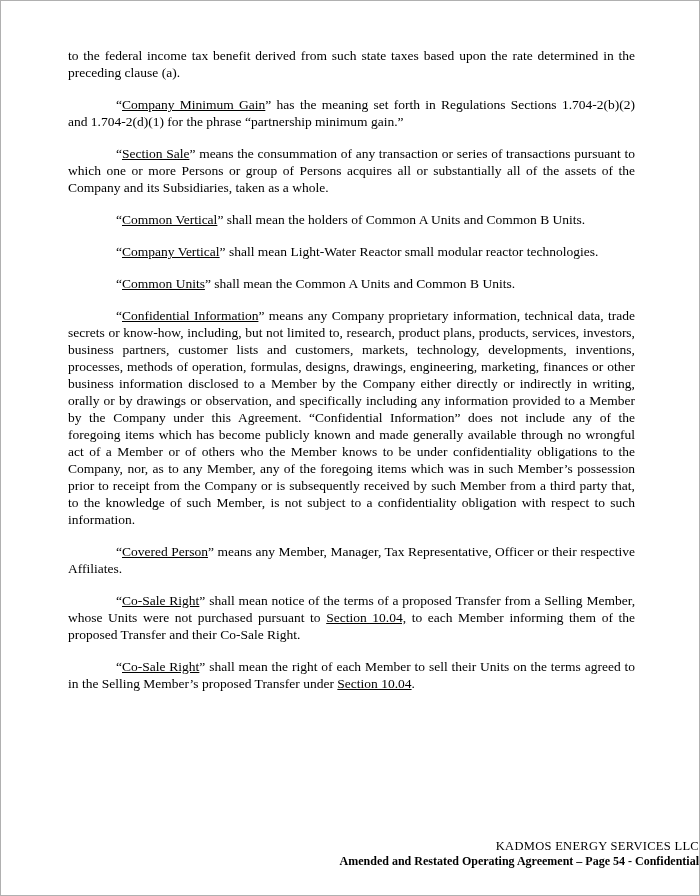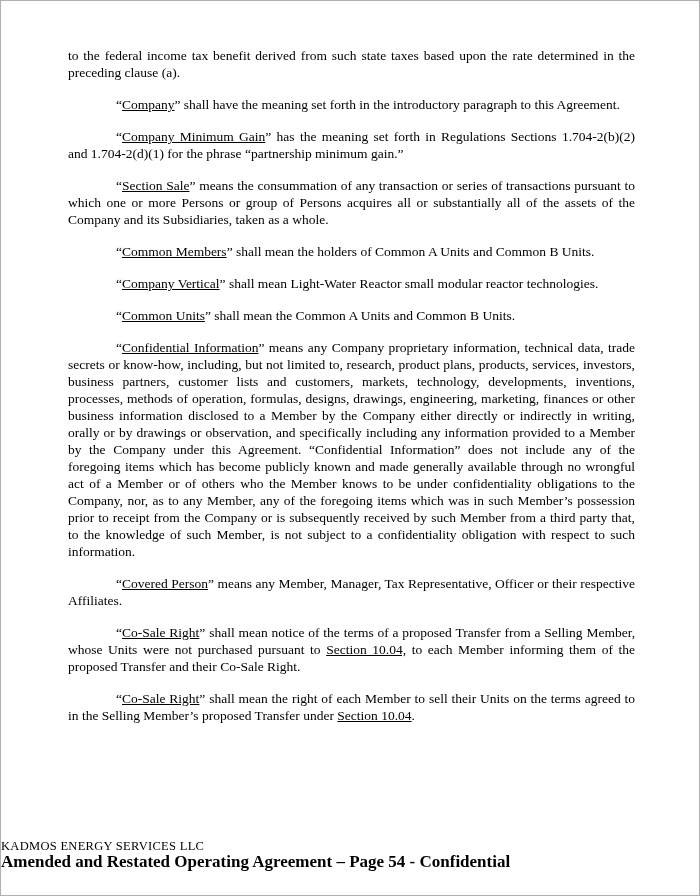--- a/index.html
+++ b/index.html
@@ -34,42 +34,41 @@
     text-indent: 48px;
   }
   .underline {
     text-decoration: underline;
   }
   .footer {
     position: absolute;
     left: 0;
     right: 0;
     bottom: 26px;
-    text-align: left;
+    text-align: right;
     line-height: 15px;
   }
   .footer-line1 {
     font-size: 12.5px;
     letter-spacing: 0.3px;
   }
   .footer-line2 {
-    font-size: 17px;
+    font-size: 12px;
     font-weight: bold;
   }
 </style>
 </head>
 <body>
 
 <div class="page">
   <div class="content">
       <p class="para"><span>to the federal income tax benefit derived from such state taxes based upon the rate determined in the preceding clause (a).</span></p>
-      <p class="para indent"><span>“</span><span class="underline">Company</span><span>” shall have the meaning set forth in the introductory paragraph to this Agreement.</span></p>
       <p class="para indent"><span>“</span><span class="underline">Company Minimum Gain</span><span>” has the meaning set forth in Regulations Sections 1.704-2(b)(2) and 1.704-2(d)(1) for the phrase “partnership minimum gain.”</span></p>
       <p class="para indent"><span>“</span><span class="underline">Section Sale</span><span>” means the consummation of any transaction or series of transactions pursuant to which one or more Persons or group of Persons acquires all or substantially all of the assets of the Company and its Subsidiaries, taken as a whole.</span></p>
-      <p class="para indent"><span>“</span><span class="underline">Common Members</span><span>” shall mean the holders of Common A Units and Common B Units.</span></p>
+      <p class="para indent"><span>“</span><span class="underline">Common Vertical</span><span>” shall mean the holders of Common A Units and Common B Units.</span></p>
       <p class="para indent"><span>“</span><span class="underline">Company Vertical</span><span>” shall mean Light-Water Reactor small modular reactor technologies.</span></p>
       <p class="para indent"><span>“</span><span class="underline">Common Units</span><span>” shall mean the Common A Units and Common B Units.</span></p>
       <p class="para indent"><span>“</span><span class="underline">Confidential Information</span><span>” means any Company proprietary information, technical data, trade secrets or know-how, including, but not limited to, research, product plans, products, services, investors, business partners, customer lists and customers, markets, technology, developments, inventions, processes, methods of operation, formulas, designs, drawings, engineering, marketing, finances or other business information disclosed to a Member by the Company either directly or indirectly in writing, orally or by drawings or observation, and specifically including any information provided to a Member by the Company under this Agreement.  “Confidential Information” does not include any of the foregoing items which has become publicly known and made generally available through no wrongful act of a Member or of others who the Member knows to be under confidentiality obligations to the Company, nor, as to any Member, any of the foregoing items which was in such Member’s possession prior to receipt from the Company or is subsequently received by such Member from a third party that, to the knowledge of such Member, is not subject to a confidentiality obligation with respect to such information.</span></p>
       <p class="para indent"><span>“</span><span class="underline">Covered Person</span><span>” means any Member, Manager, Tax Representative, Officer or their respective Affiliates.</span></p>
       <p class="para indent"><span>“</span><span class="underline">Co-Sale Right</span><span>” shall mean notice of the terms of a proposed Transfer from a Selling Member, whose Units were not purchased pursuant to </span><span class="underline">Section 10.04,</span><span> to each Member informing them of the proposed Transfer and their Co-Sale Right.</span></p>
       <p class="para indent"><span>“</span><span class="underline">Co-Sale Right</span><span>” shall mean the right of each Member to sell their Units on the terms agreed to in the Selling Member’s proposed Transfer under </span><span class="underline">Section 10.04</span><span>.</span></p>
     </div>
   <div class="footer">
     <div class="footer-line1">KADMOS ENERGY SERVICES LLC</div>
     <div class="footer-line2">Amended and Restated Operating Agreement – Page 54 - Confidential</div>

